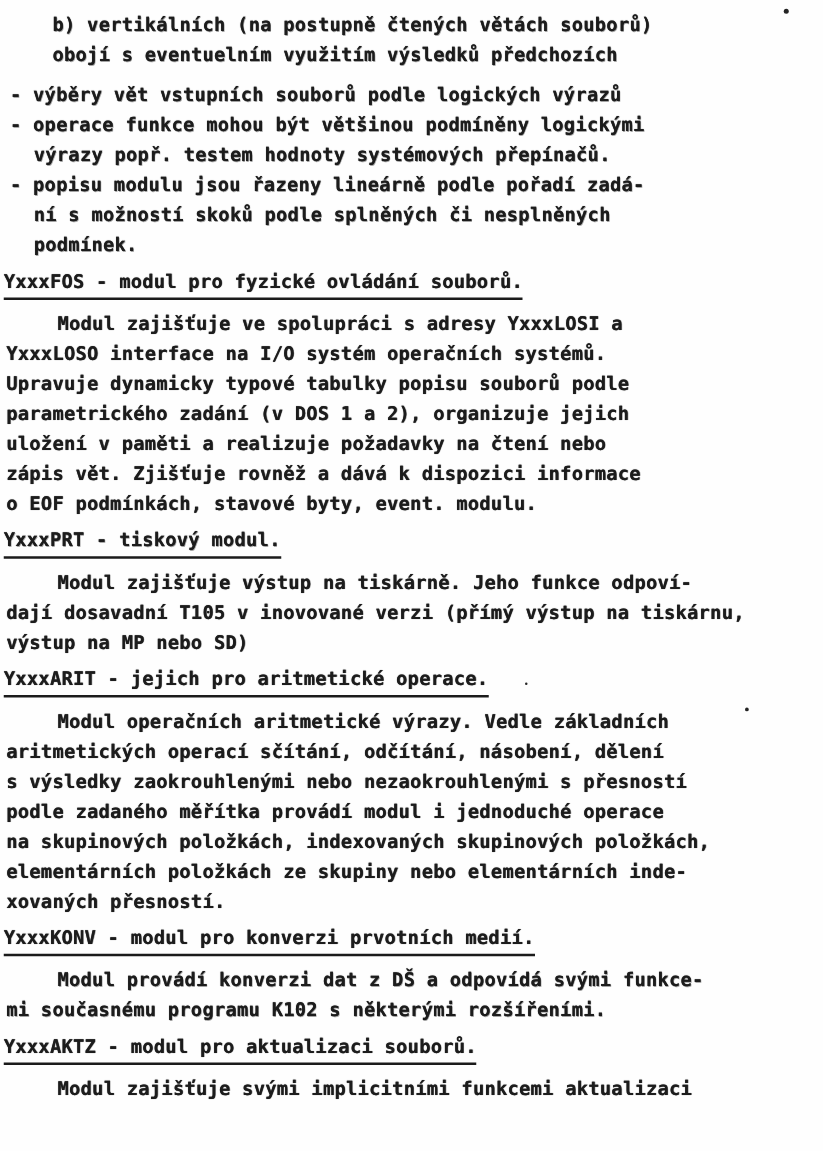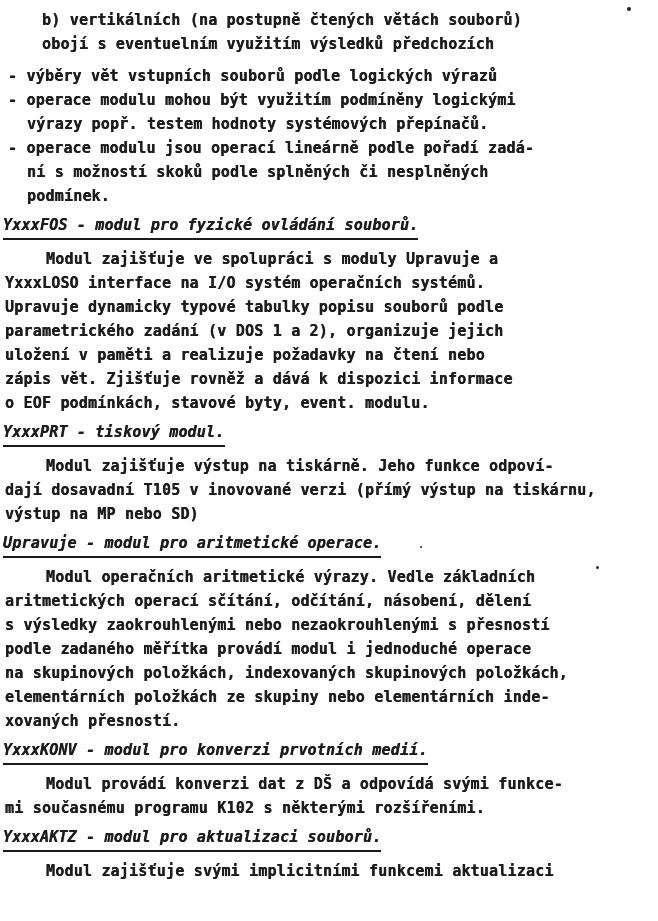--- a/index.html
+++ b/index.html
@@ -27,21 +27,21 @@
   
   .plain-block { margin-bottom: 8px; }
   .plain-block .line { margin-left: 42px; }
 
   
   .list-block { margin-bottom: 0; }
   .line.list-first { margin-left: 8px; }
   .line.list-cont  { margin-left: 27px; }
 
   
-  .heading-block { margin: 5px 0 7px 3px; font-style: italic; }
+  .heading-block { margin: 5px 0 7px 3px; }
   .heading-text {
     display: inline-block;
     border-bottom: 2px solid #1b1b1b;
     padding-bottom: 1px;
   }
 
   
   .para-block .line { margin-left: 5px; }
   .para-block .line.first { margin-left: 46px; }
 
@@ -61,43 +61,43 @@
 <div class="page">
   <div class="speck s1"></div>
   <div class="speck s2"></div>
   <div class="speck s3"></div>
 <div class="plain-block">
       <div class="line">b) vertikálních (na postupně čtených větách souborů)</div>
       <div class="line">obojí s eventuelním využitím výsledků předchozích</div>
     </div>
     <div class="list-block">
       <div class="line list-first">- výběry vět vstupních souborů podle logických výrazů</div>
-      <div class="line list-first">- operace modulu mohou být využitím podmíněny logickými</div>
+      <div class="line list-first">- operace funkce mohou být většinou podmíněny logickými</div>
       <div class="line list-cont">výrazy popř. testem hodnoty systémových přepínačů.</div>
-      <div class="line list-first">- operace modulu jsou operací lineárně podle pořadí zadá-</div>
+      <div class="line list-first">- popisu modulu jsou řazeny lineárně podle pořadí zadá-</div>
       <div class="line list-cont">ní s možností skoků podle splněných či nesplněných</div>
       <div class="line list-cont">podmínek.</div>
     </div>
     <div class="heading-block"><span class="heading-text">YxxxFOS - modul pro fyzické ovládání souborů.</span></div>
     <div class="para-block">
-      <div class="line first">Modul zajišťuje ve spolupráci s moduly Upravuje a</div>
+      <div class="line first">Modul zajišťuje ve spolupráci s adresy YxxxLOSI a</div>
       <div class="line">YxxxLOSO interface na I/O systém operačních systémů.</div>
       <div class="line">Upravuje dynamicky typové tabulky popisu souborů podle</div>
       <div class="line">parametrického zadání (v DOS 1 a 2), organizuje jejich</div>
       <div class="line">uložení v paměti a realizuje požadavky na čtení nebo</div>
       <div class="line">zápis vět. Zjišťuje rovněž a dává k dispozici informace</div>
       <div class="line">o EOF podmínkách, stavové byty, event. modulu.</div>
     </div>
     <div class="heading-block"><span class="heading-text">YxxxPRT - tiskový modul.</span></div>
     <div class="para-block">
       <div class="line first">Modul zajišťuje výstup na tiskárně. Jeho funkce odpoví-</div>
       <div class="line">dají dosavadní T105 v inovované verzi (přímý výstup na tiskárnu,</div>
       <div class="line">výstup na MP nebo SD)</div>
     </div>
-    <div class="heading-block"><span class="heading-text">Upravuje - modul pro aritmetické operace.</span></div>
+    <div class="heading-block"><span class="heading-text">YxxxARIT - jejich pro aritmetické operace.</span></div>
     <div class="para-block">
       <div class="line first">Modul operačních aritmetické výrazy. Vedle základních</div>
       <div class="line">aritmetických operací sčítání, odčítání, násobení, dělení</div>
       <div class="line">s výsledky zaokrouhlenými nebo nezaokrouhlenými s přesností</div>
       <div class="line">podle zadaného měřítka provádí modul i jednoduché operace</div>
       <div class="line">na skupinových položkách, indexovaných skupinových položkách,</div>
       <div class="line">elementárních položkách ze skupiny nebo elementárních inde-</div>
       <div class="line">xovaných přesností.</div>
     </div>
     <div class="heading-block"><span class="heading-text">YxxxKONV - modul pro konverzi prvotních medií.</span></div>

